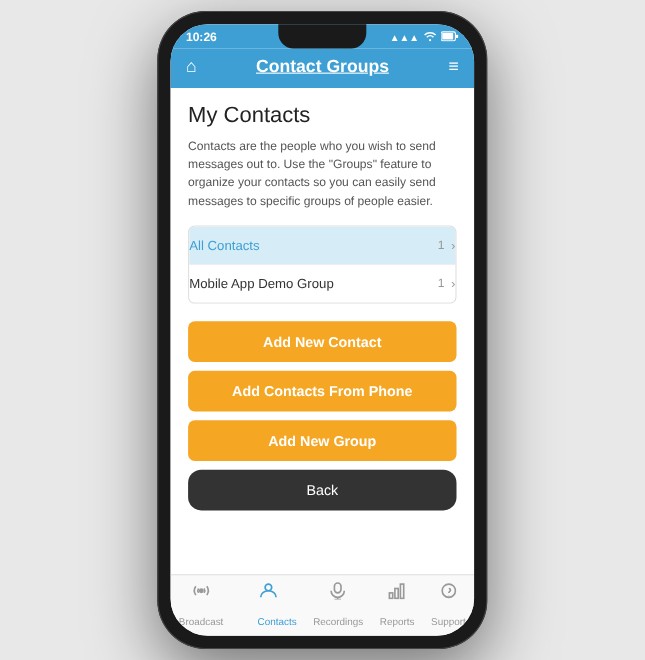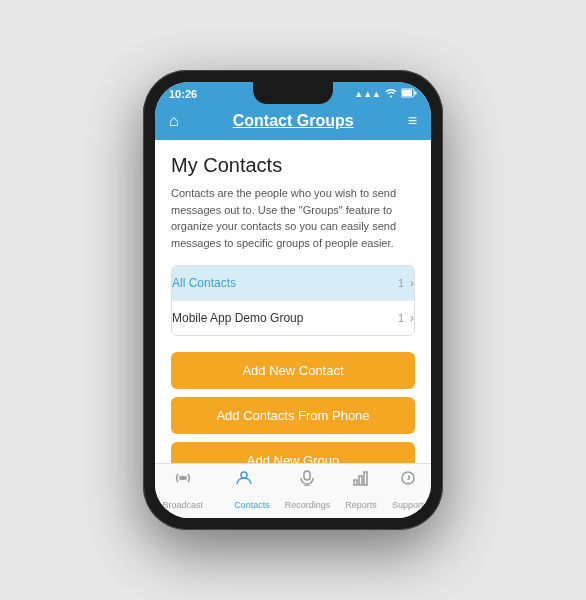--- a/index.html
+++ b/index.html
@@ -6,21 +6,21 @@
     body {
       background: #e8e8e8;
       display: flex;
       justify-content: center;
       align-items: center;
       min-height: 100vh;
       font-family: -apple-system, BlinkMacSystemFont, 'Helvetica Neue', Arial, sans-serif;
     }
     .phone-outer {
       width: 300px;
-      height: 460px;
+      height: 580px;
       background: #1a1a1a;
       border-radius: 44px;
       padding: 12px;
       box-shadow: 0 20px 60px rgba(0,0,0,0.5), inset 0 0 0 1px #444;
       position: relative;
     }
     .phone-inner {
       width: 100%;
       height: 100%;
       background: #fff;
@@ -131,21 +131,21 @@
     
     .btn-orange {
       display: block;
       width: 100%;
       padding: 11px;
       background: #f5a623;
       color: #fff;
       border: none;
       border-radius: 6px;
       font-size: 13px;
-      font-weight: 400;
+      font-weight: 700;
       text-align: center;
       margin-bottom: 8px;
       cursor: pointer;
     }
     .btn-dark {
       display: block;
       width: 100%;
       padding: 11px;
       background: #333;
       color: #fff;

